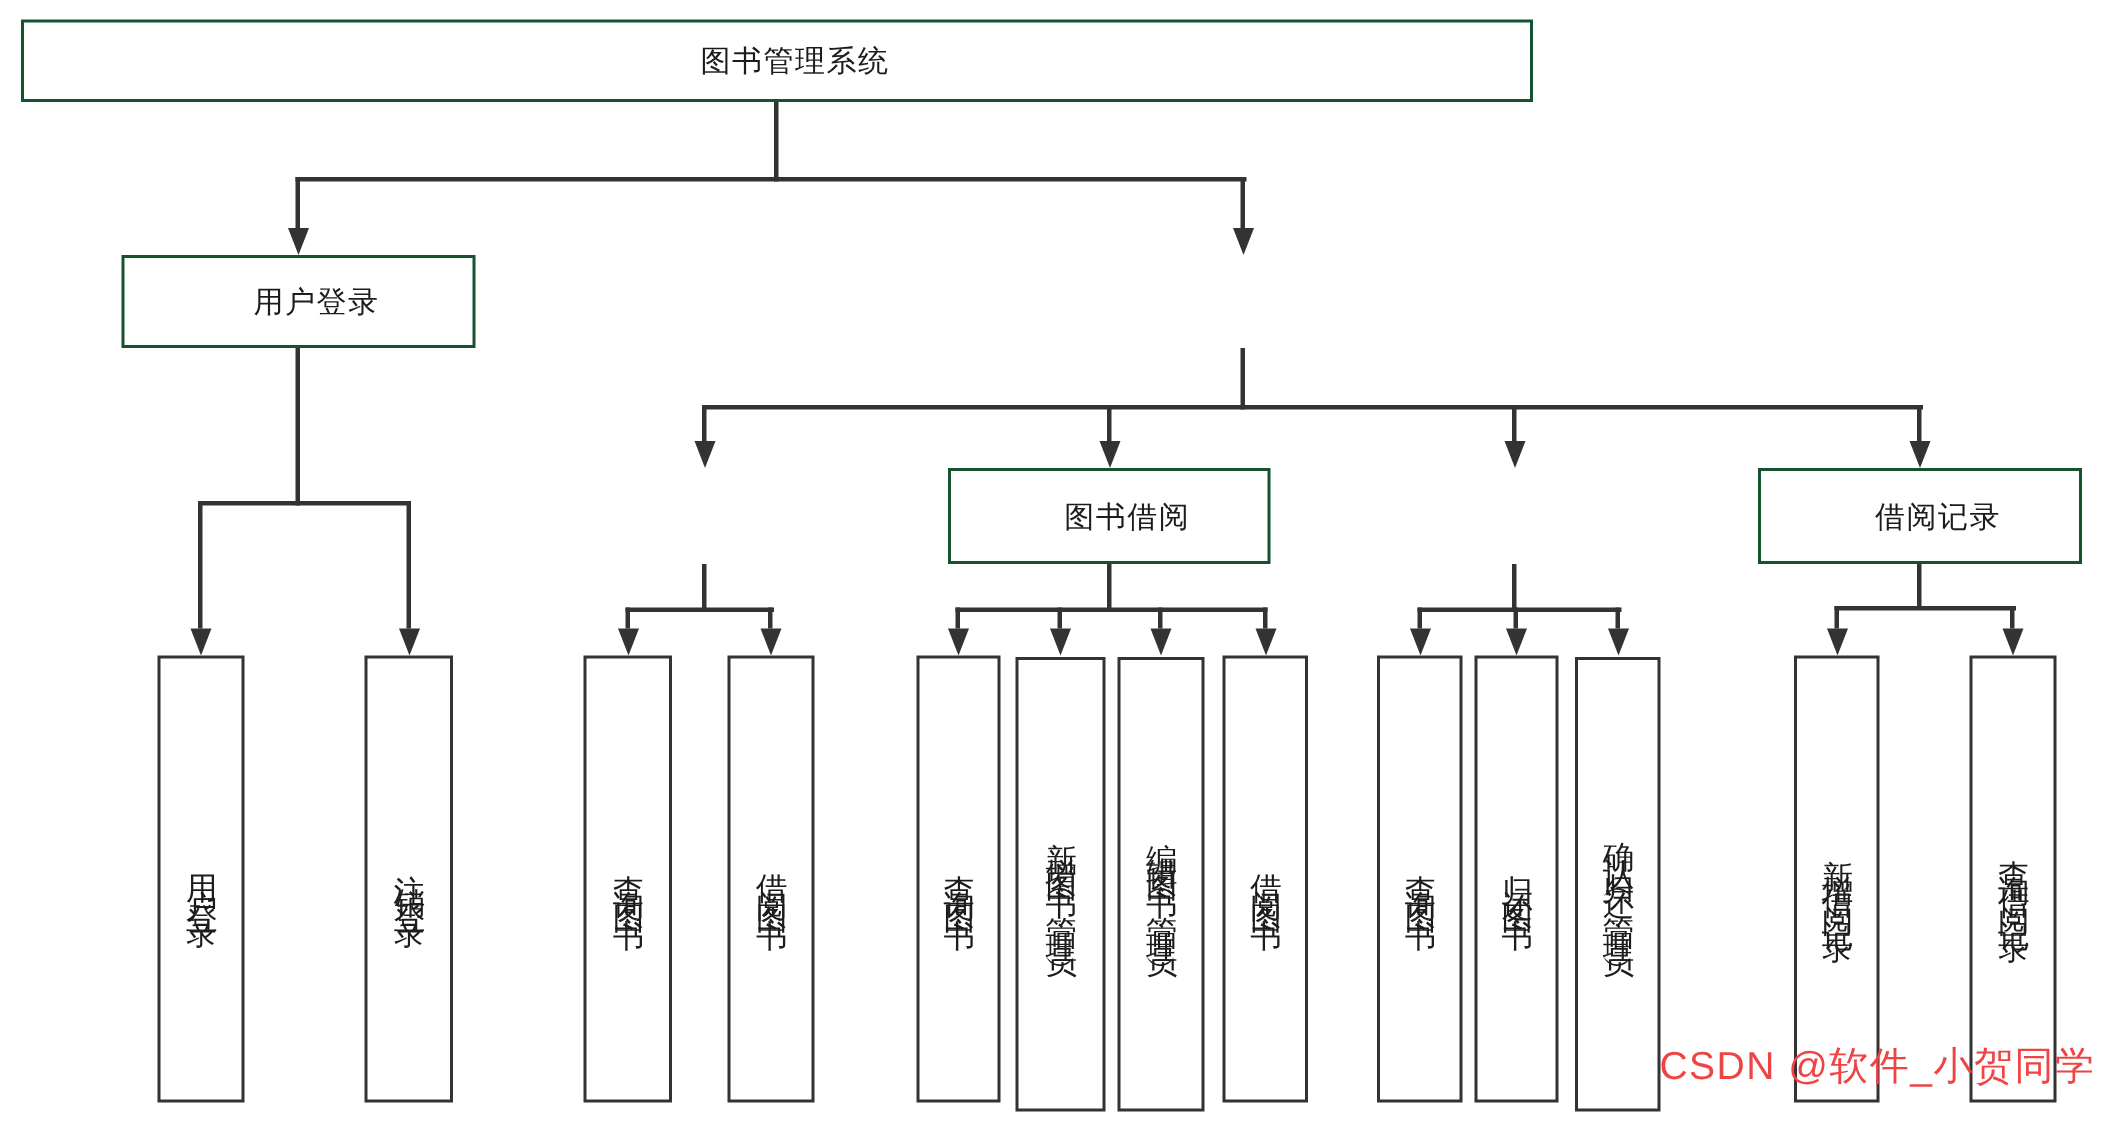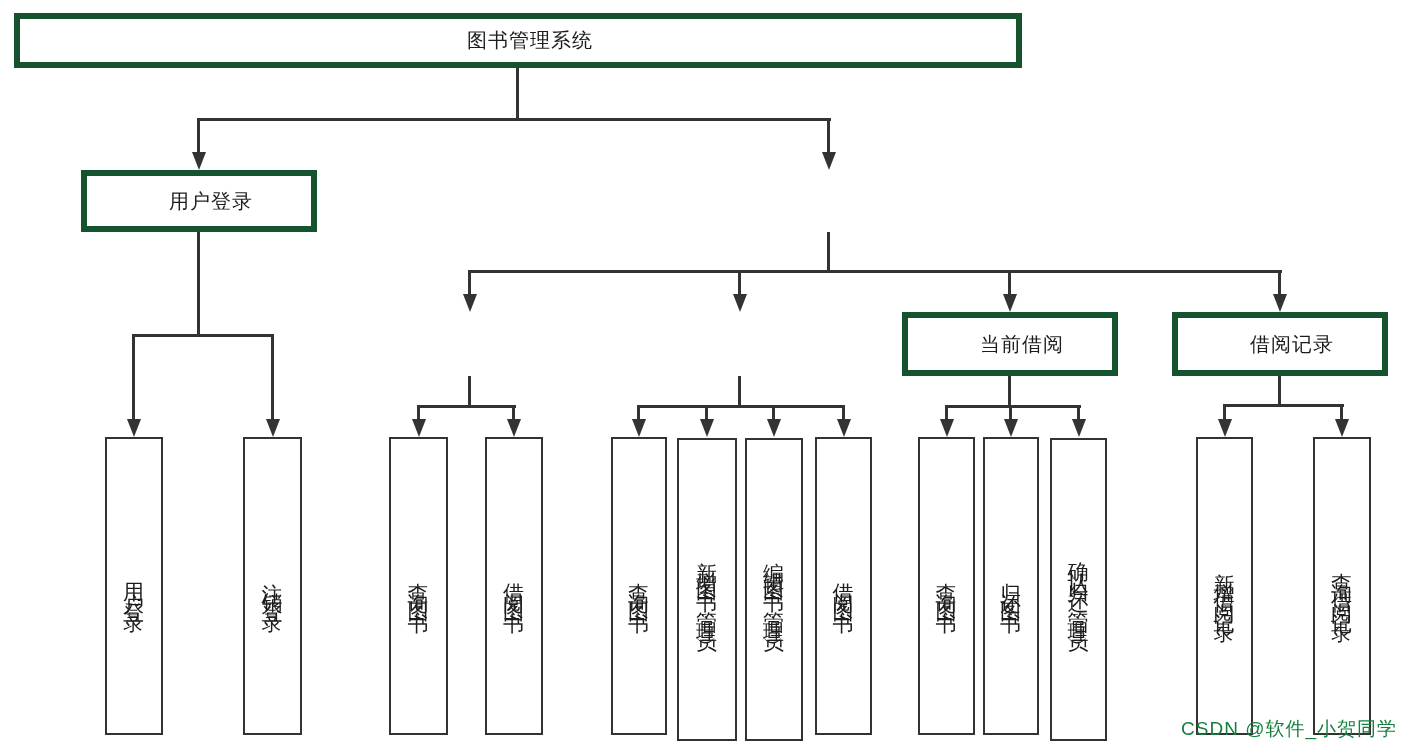--- a/index.html
+++ b/index.html
@@ -3,43 +3,43 @@
 <meta charset="utf-8">
 <style>
   html,body{margin:0;padding:0;background:#ffffff;}
   .canvas{
     position:relative;width:1405px;height:747px;background:#ffffff;
     font-family:"Liberation Sans","DejaVu Sans",sans-serif;
     color:#1c1c1c;overflow:hidden;
   }
   .node{
     position:absolute;box-sizing:border-box;background:#ffffff;
-    border:6px solid #14532d;
+    border:2px solid #14532d;
     display:flex;align-items:center;justify-content:center;
     font-size:20px;letter-spacing:1px;color:#1c1c1c;padding-left:24px;
   }
   .leaf{
     position:absolute;box-sizing:border-box;background:#ffffff;
     border:2px solid #333333;
     display:flex;align-items:center;justify-content:center;
   }
   .leaf .vtext{
     writing-mode:vertical-rl;text-orientation:mixed;
     font-size:21px;line-height:1;letter-spacing:10px;
     white-space:nowrap;color:#1c1c1c;
   }
   .vline,.hline{position:absolute;background:#333333;}
   .arrow{
     position:absolute;width:0;height:0;
     border-left:7px solid transparent;border-right:7px solid transparent;
     border-top:18px solid #333333;
   }
   .watermark{
-    position:absolute;right:8px;bottom:5px;
-    font-size:19px;color:#15803d;letter-spacing:1px;
+    position:absolute;right:8px;bottom:19px;
+    font-size:26px;color:#ef4444;letter-spacing:1px;
   }
 </style>
 </head>
 <body>
 
 <div class="canvas">
 
   <div class="node" style="left:14px;top:13px;width:1008px;height:55px;">
     <span>图书管理系统</span>
   </div>
@@ -66,22 +66,22 @@
   <div class="hline" style="left:468px;top:270px;width:814px;height:3px;"></div>
   <div class="vline" style="left:468px;top:270px;width:3px;height:26px;"></div>
   <div class="arrow" style="left:463px;top:294px;"></div>
   <div class="vline" style="left:738px;top:270px;width:3px;height:26px;"></div>
   <div class="arrow" style="left:733px;top:294px;"></div>
   <div class="vline" style="left:1008px;top:270px;width:3px;height:26px;"></div>
   <div class="arrow" style="left:1003px;top:294px;"></div>
   <div class="vline" style="left:1278px;top:270px;width:3px;height:26px;"></div>
   <div class="arrow" style="left:1273px;top:294px;"></div>
 
-  <div class="node" style="left:902px;top:312px;width:216px;height:64px;">
-    <span>当前借阅</span>
+  <div class="node" style="left:632px;top:312px;width:215px;height:64px;">
+    <span>图书借阅</span>
   </div>
   <div class="node" style="left:1172px;top:312px;width:216px;height:64px;justify-content:center;">
     <span>借阅记录</span>
   </div>
 
   <div class="vline" style="left:468px;top:376px;width:3px;height:32px;"></div>
   <div class="hline" style="left:417px;top:405px;width:99px;height:3px;"></div>
   <div class="vline" style="left:417px;top:405px;width:3px;height:14px;"></div>
   <div class="arrow" style="left:412px;top:419px;"></div>
   <div class="vline" style="left:512px;top:405px;width:3px;height:14px;"></div>

